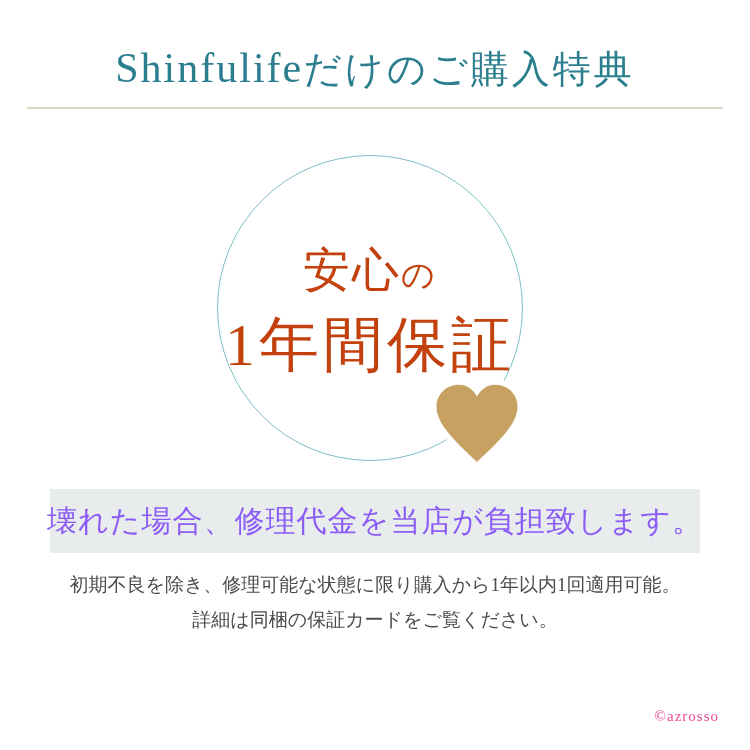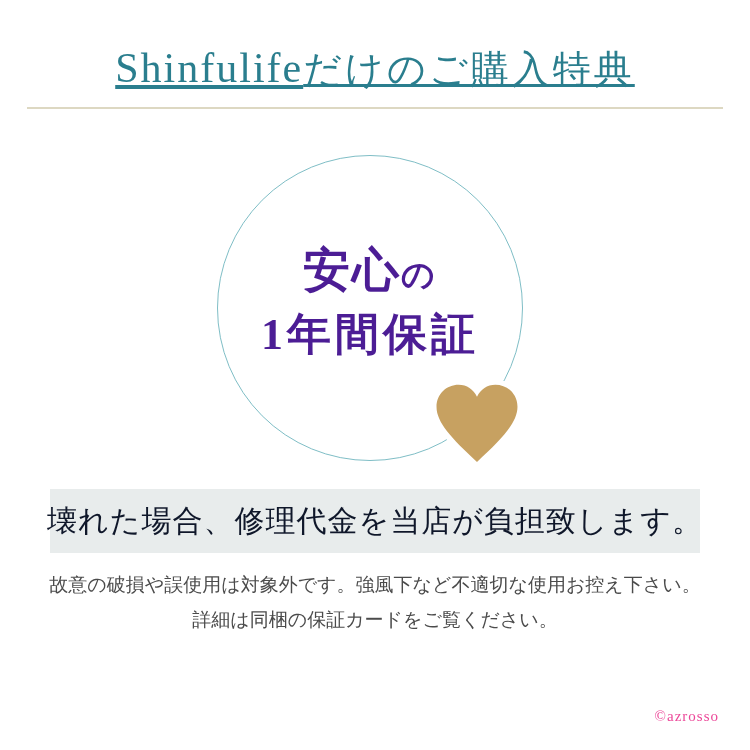--- a/index.html
+++ b/index.html
@@ -9,52 +9,51 @@
     background:#ffffff;
     overflow:hidden;
     font-family:"Liberation Serif","DejaVu Serif",serif;
   }
   
   .title-row{
     position:absolute;top:44px;left:0;right:0;
     display:flex;justify-content:center;align-items:baseline;
     color:var(--teal,#2a7e8e);
     white-space:nowrap;
-    text-decoration:underline;
   }
   .brand{font-size:42px;letter-spacing:2px;}
   .suffix{font-size:38px;letter-spacing:3px;}
   .divider{
     position:absolute;top:107px;left:27px;width:696px;height:2px;
     background:var(--beige,#ddd8c2);
   }
   
   .circle{
     position:absolute;left:217px;top:155px;width:306px;height:306px;
     border:1.5px solid var(--circle-stroke,#7fbec6);
     border-radius:50%;
     box-sizing:border-box;
     background:#ffffff;
   }
   .badge-text{
     position:absolute;left:217px;top:244px;width:306px;
-    text-align:center;color:#4c1d95;font-weight:bold;
+    text-align:center;color:#c2410c;
   }
   .badge-line1{font-size:47px;letter-spacing:2px;line-height:52px;}
   .badge-line1 .particle{font-size:33px;}
-  .badge-line2{font-size:44px;letter-spacing:4px;line-height:48px;margin-top:10px;}
+  .badge-line2{font-size:60px;letter-spacing:4px;line-height:48px;margin-top:20px;}
   .heart-wrap{
     position:absolute;left:431px;top:381px;width:92px;height:92px;
   }
   
   .banner{
     position:absolute;left:50px;top:489px;width:650px;height:64px;
     background:var(--banner-bg,#e8ecec);
     display:flex;align-items:center;justify-content:center;
-    font-size:30px;color:#0f172a;letter-spacing:1px;
+    font-size:30px;color:#8b5cf6;letter-spacing:1px;
     white-space:nowrap;
   }
   
   .notes{
     position:absolute;top:567px;left:0;right:0;
     text-align:center;font-size:19px;color:#4b4b4b;
   }
   .note-line{height:35px;line-height:35px;white-space:nowrap;}
   
   .watermark{
@@ -85,19 +84,19 @@
       <path d="M50 88 C22 62 6 45 6 28 C6 14 17 4 30 4 C39 4 46 9 50 17 C54 9 61 4 70 4 C83 4 94 14 94 28 C94 45 78 62 50 88 Z" fill="#ffffff" stroke="#ffffff" stroke-width="12" stroke-linejoin="round" stroke-linecap="round"></path>
       <path d="M50 88 C22 62 6 45 6 28 C6 14 17 4 30 4 C39 4 46 9 50 17 C54 9 61 4 70 4 C83 4 94 14 94 28 C94 45 78 62 50 88 Z" fill="#c7a161"></path>
     </svg>
   </div>
 
   <div class="banner">
     <span>壊れた場合、修理代金を当店が負担致します。</span>
   </div>
 
   <div class="notes">
-    <div class="note-line">故意の破損や誤使用は対象外です。強風下など不適切な使用お控え下さい。</div>
+    <div class="note-line">初期不良を除き、修理可能な状態に限り購入から1年以内1回適用可能。</div>
     <div class="note-line">詳細は同梱の保証カードをご覧ください。</div>
   </div>
 
   <div class="watermark">©azrosso</div>
 
 </div>
 
 </body></html>

